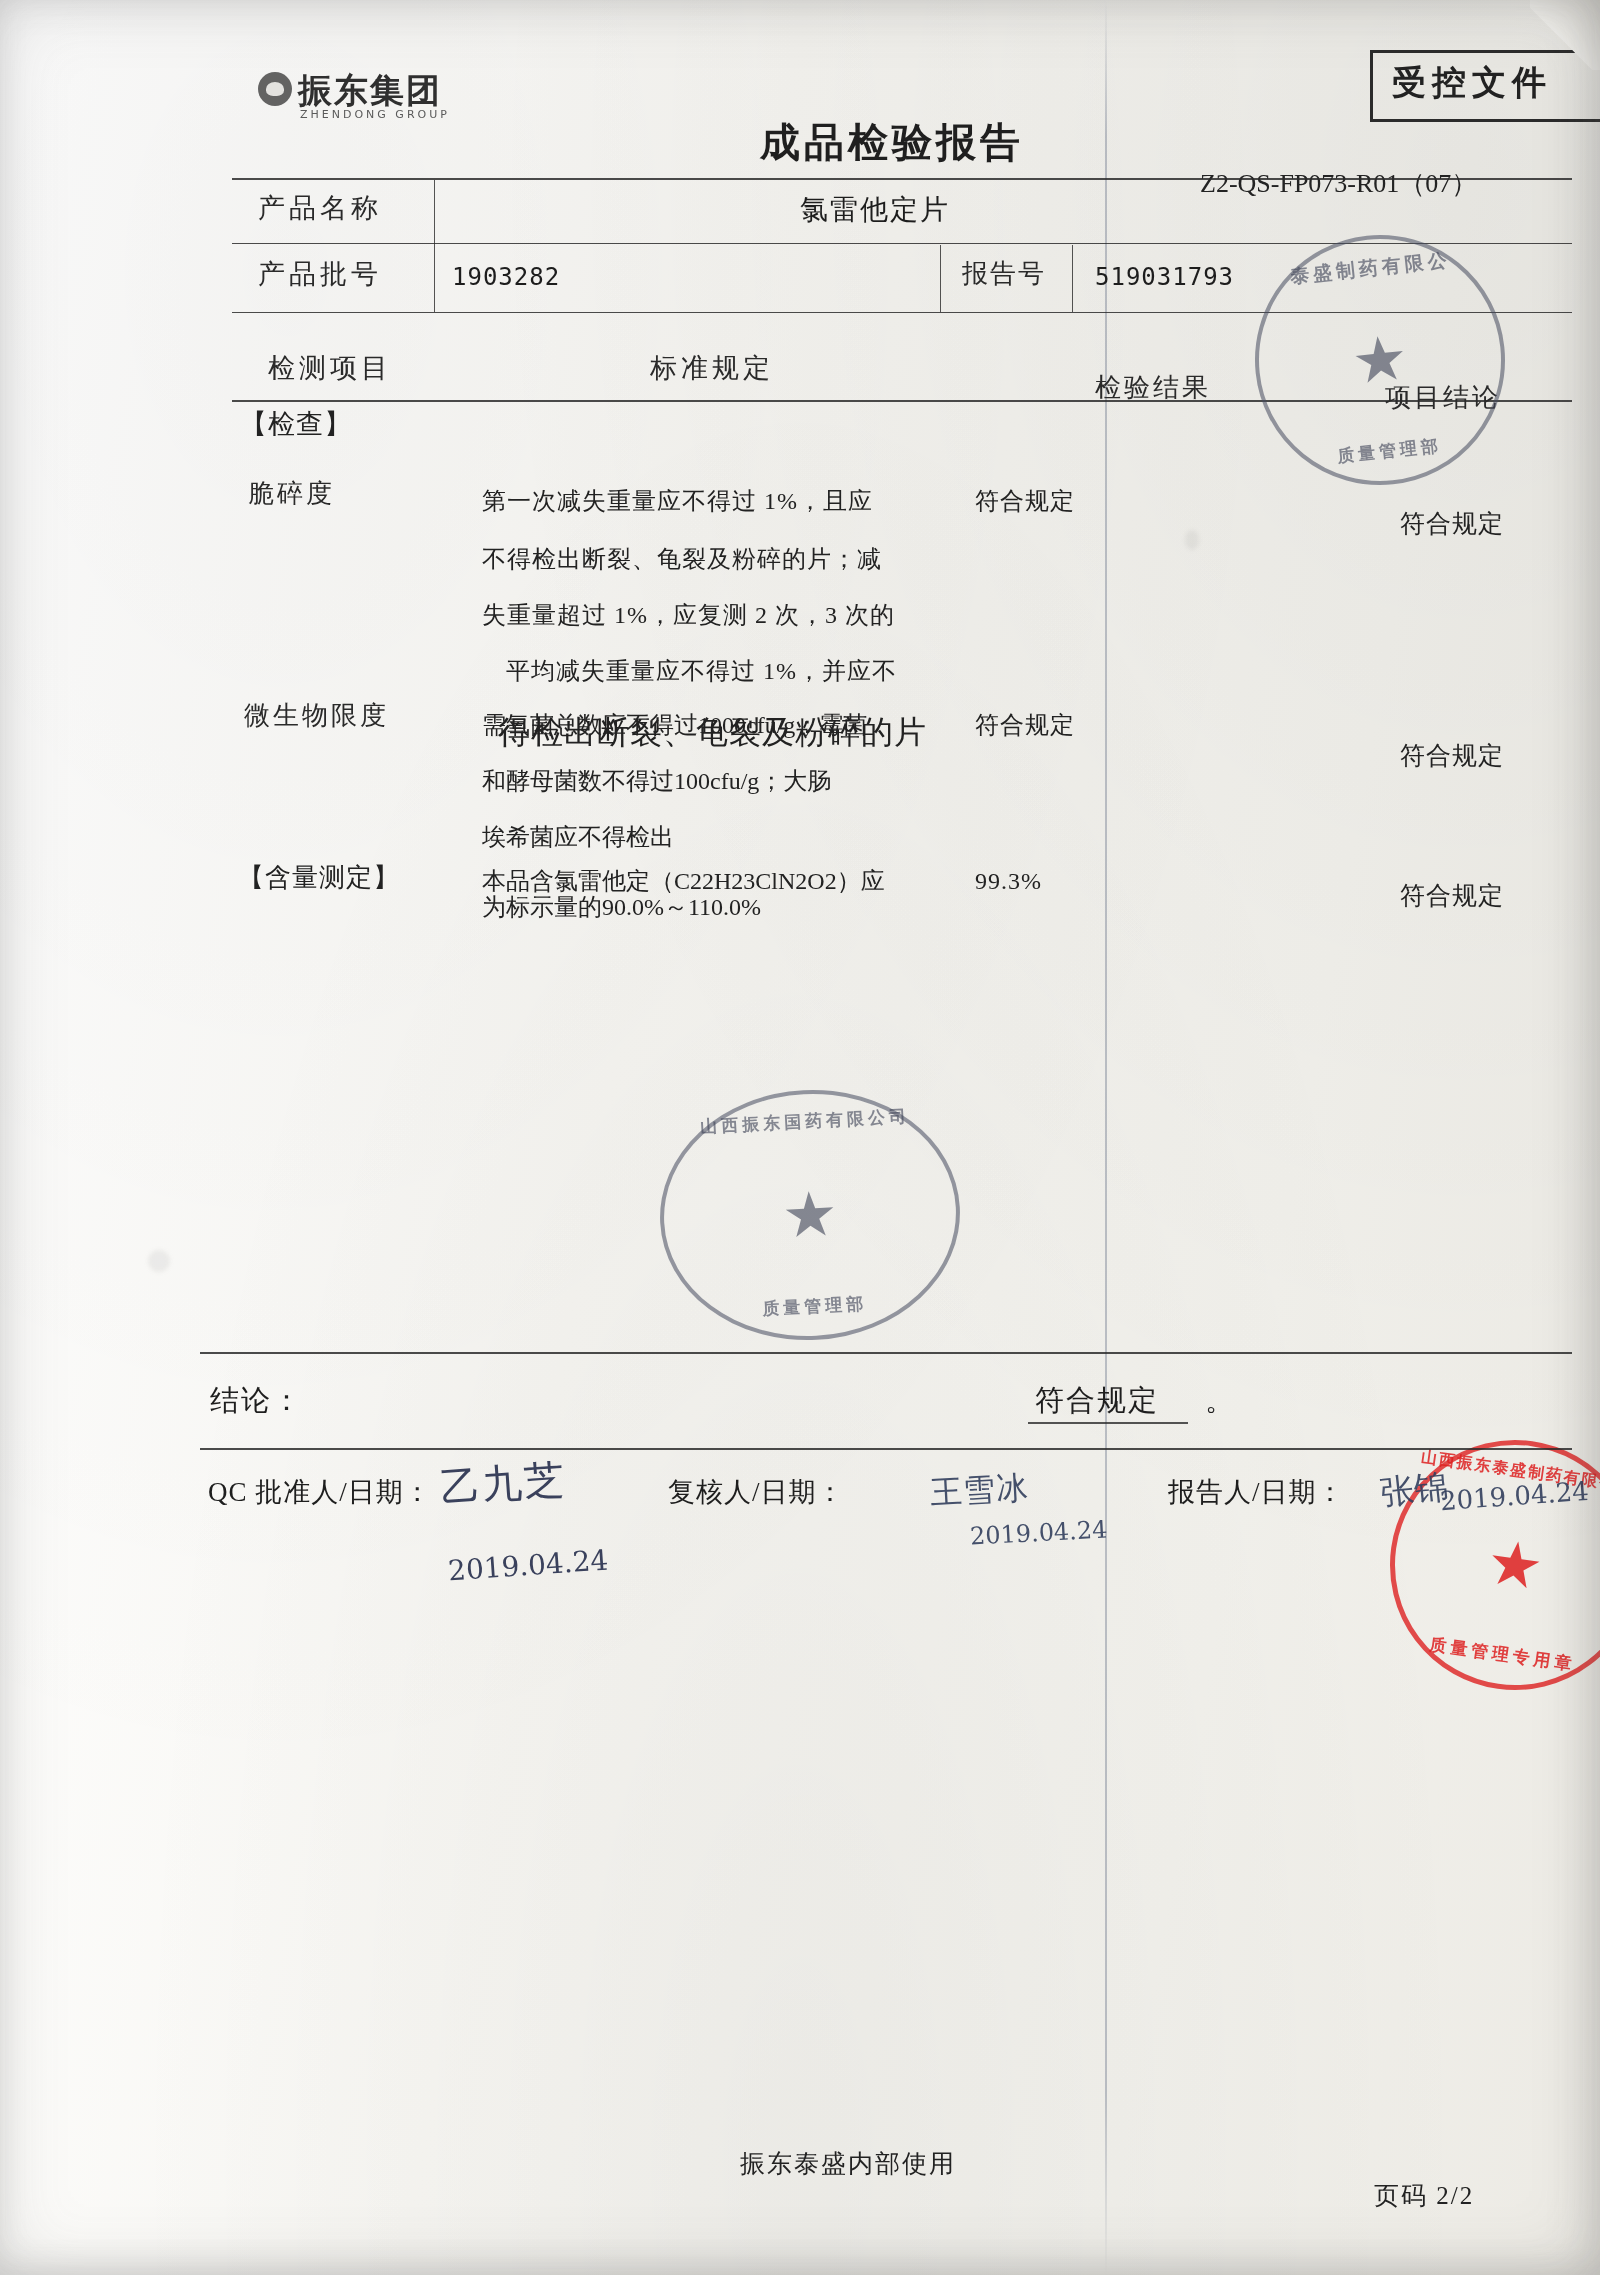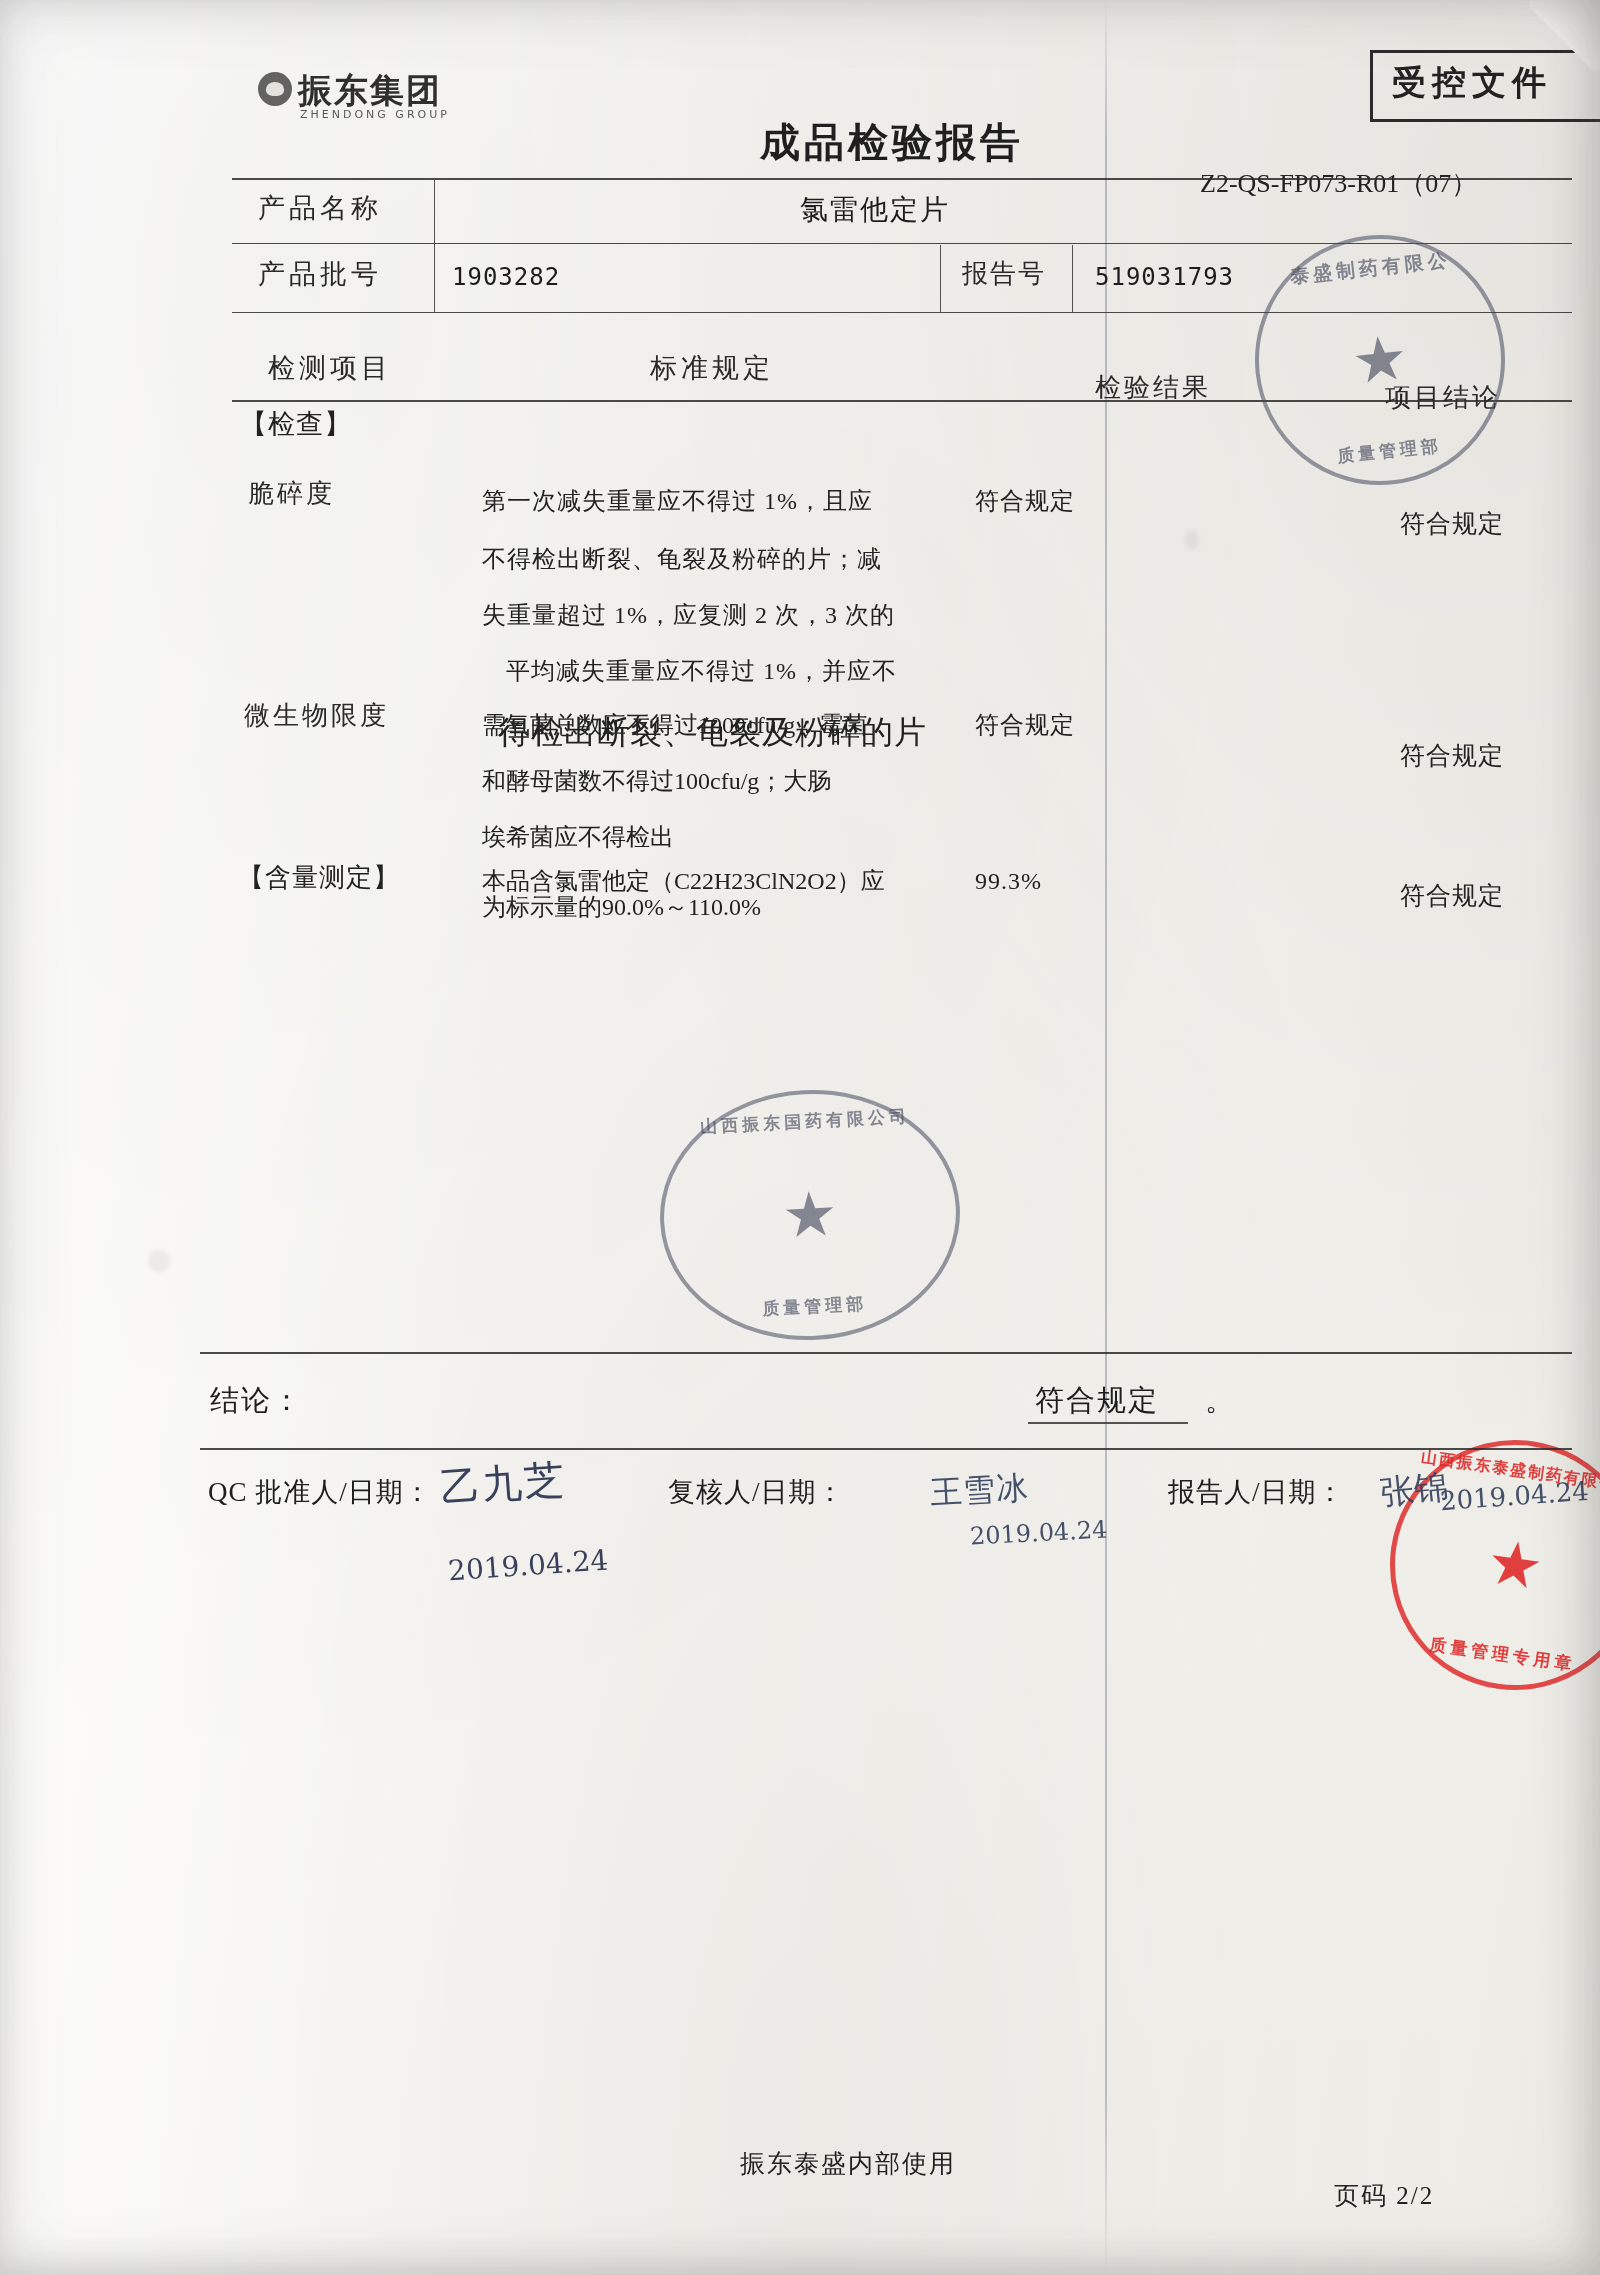--- a/index.html
+++ b/index.html
@@ -275,17 +275,17 @@
 
     <div class="t serif" style="left:668px; top:1476px; font-size:27px; letter-spacing:1px; color:#1e1e1e;">复核人/日期：</div>
     <div class="t hand2" style="left:930px; top:1470px; font-size:32px; letter-spacing:1px; transform:rotate(-3deg);">王雪冰</div>
     <div class="t hand2" style="left:970px; top:1518px; font-size:24px; transform:rotate(-3deg);">2019.04.24</div>
 
     <div class="t serif" style="left:1168px; top:1476px; font-size:27px; letter-spacing:1px; color:#1e1e1e;">报告人/日期：</div>
     <div class="t hand2" style="left:1380px; top:1468px; font-size:34px; transform:rotate(-6deg);">张锦</div>
     <div class="t hand2" style="left:1440px; top:1480px; font-size:26px; transform:rotate(-4deg);">2019.04.24</div>
 
     <div class="t serif" style="left:740px; top:2148px; font-size:25px; letter-spacing:2px; color:#222;">振东泰盛内部使用</div>
-    <div class="t serif" style="left:1334px; top:2180px; font-size:25px; letter-spacing:2px; color:#222;">页码 2/2</div>
+    <div class="t serif" style="left:1374px; top:2180px; font-size:25px; letter-spacing:2px; color:#222;">页码 2/2</div>
 
   </div>
   <div class="edge-shadow"></div>
 </div>
 
 </body></html>

